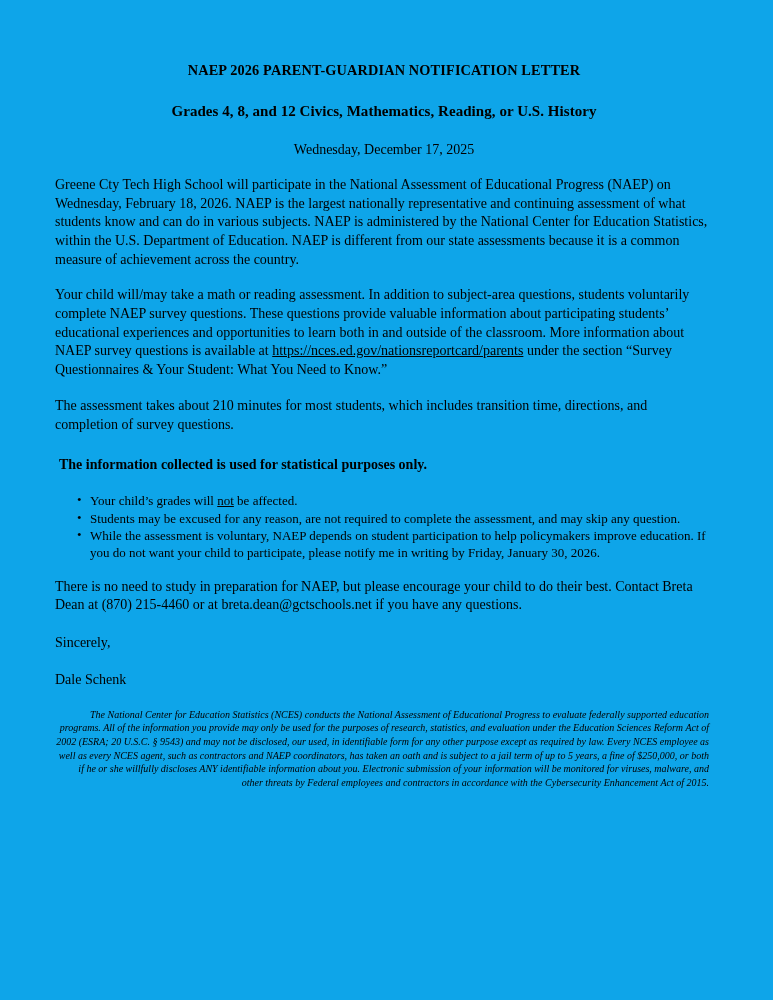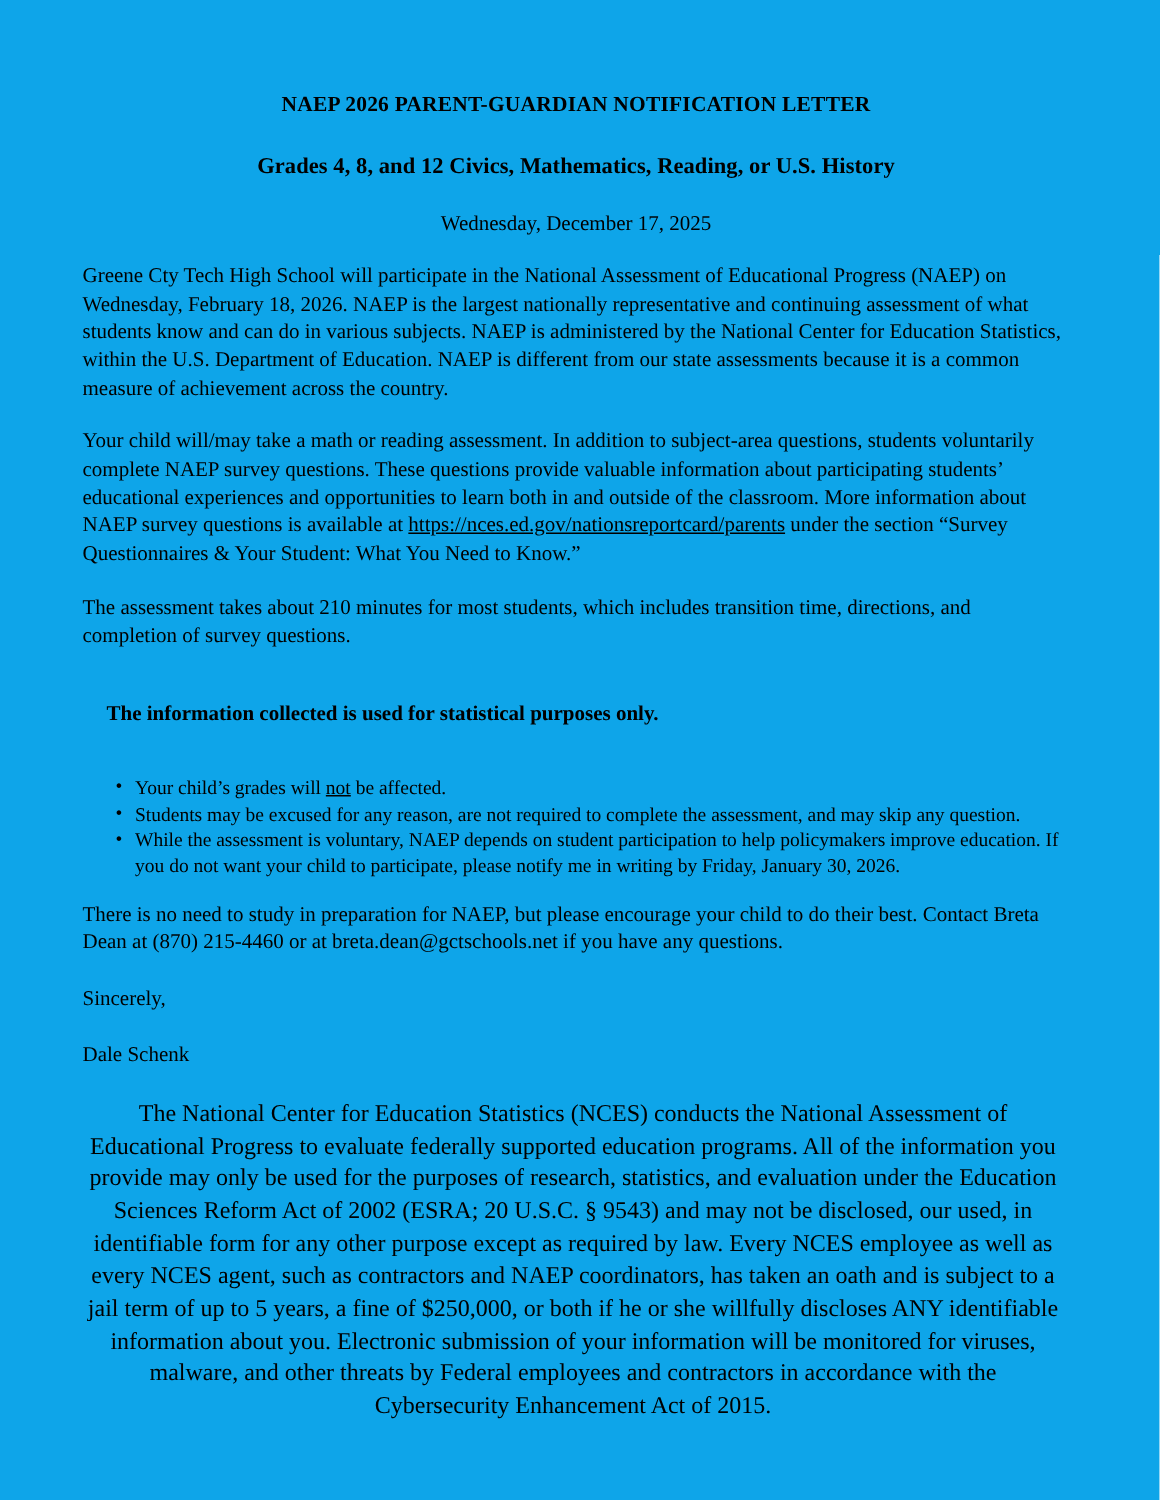--- a/index.html
+++ b/index.html
@@ -69,21 +69,21 @@
     padding-top: 17px;
     text-align: left;
   }
   p.body-par.tight {
     padding-top: 16px;
   }
   .bold-line {
     font-size: 14px;
     font-weight: bold;
     line-height: 1.3;
-    margin: 16px;
+    margin: 4px;
     padding-top: 18px;
   }
   u { text-decoration: underline; }
   .link {
     text-decoration: underline;
     color: #000000;
   }
 
   
   ul.bullets {
@@ -115,26 +115,27 @@
   }
   .signature-name {
     font-size: 14px;
     margin: 0;
     padding-top: 20px;
     line-height: 1.25;
   }
 
   
   .legal {
-    font-size: 16px;
+    font-size: 10px;
+    font-style: italic;
     line-height: 1.355;
     margin: 0;
     padding-top: 19px;
     width: 654px;
-    text-align: center;
+    text-align: right;
   }
 </style>
 </head>
 <body>
 
 <div class="page">
   <div class="content">
 
     <h1 class="doc-title">NAEP 2026 PARENT-GUARDIAN NOTIFICATION LETTER</h1>
 

